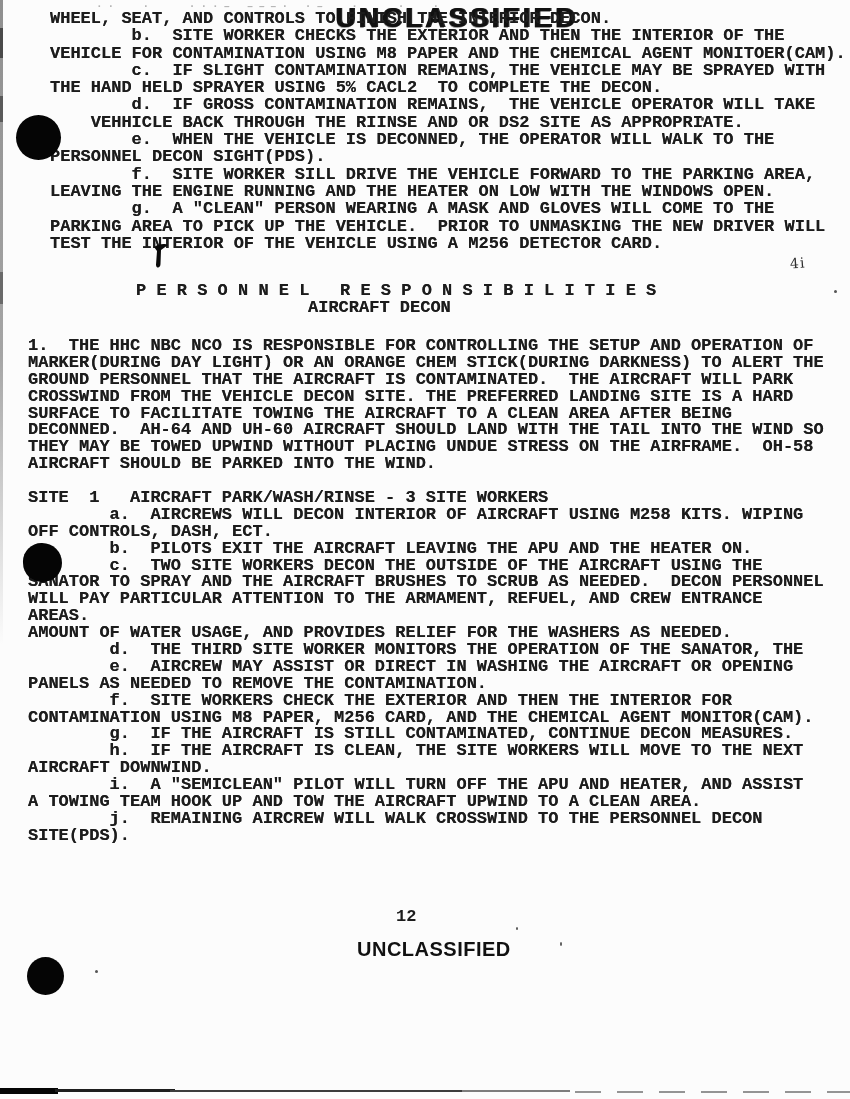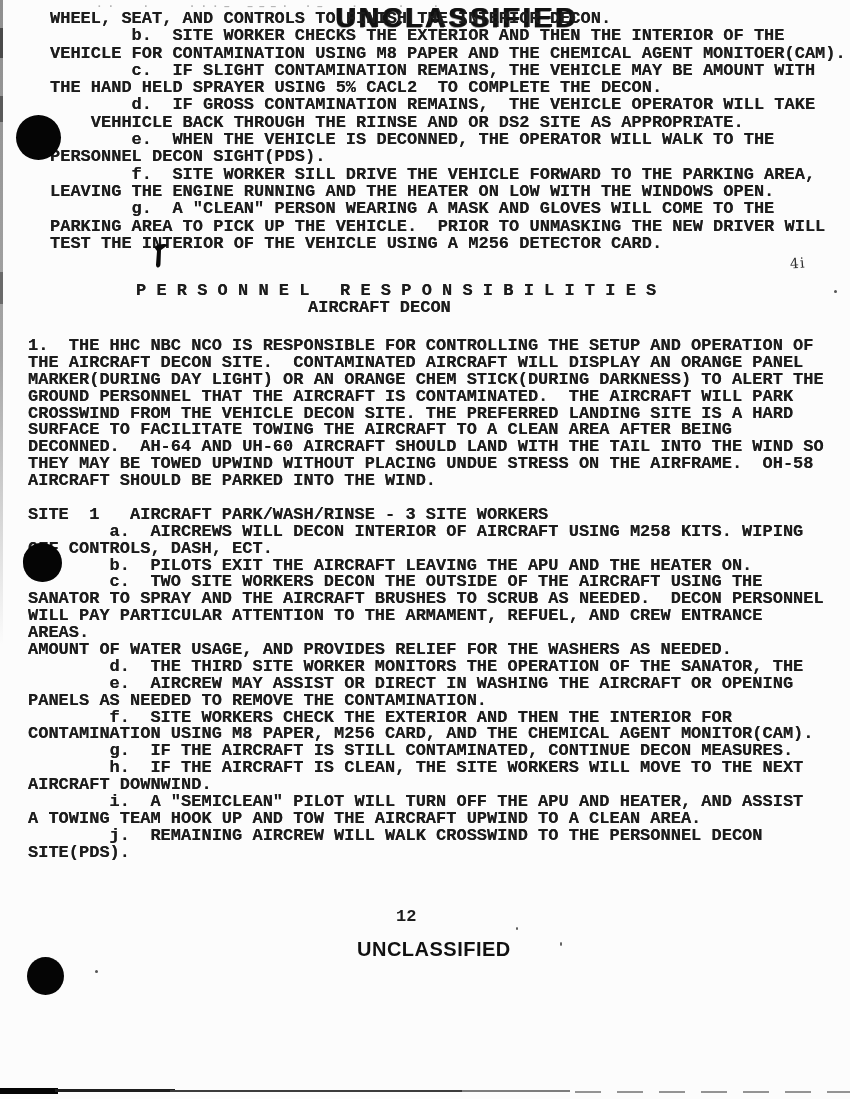--- a/index.html
+++ b/index.html
@@ -64,21 +64,21 @@
   <div class="edge-dash" style="top:96px;height:26px;background:#5a5a5a;"></div>
   <div class="edge-dash" style="top:272px;height:32px;background:#6a6a6a;"></div>
   <div class="top-marks">··  ·   ···– –––· ·–  ·   ·  ·</div>
 
   <div class="class-header">UNCLASSIFIED</div>
 
   <div class="tblock" style="left:36px;top:10px;margin-left:14px;--lh:17.3px;">
       <div class="tline">WHEEL, SEAT, AND CONTROLS TO FINISH THE INTERIOR DECON.</div>
       <div class="tline">        b.  SITE WORKER CHECKS THE EXTERIOR AND THEN THE INTERIOR OF THE</div>
       <div class="tline">VEHICLE FOR CONTAMINATION USING M8 PAPER AND THE CHEMICAL AGENT MONITOER(CAM).</div>
-      <div class="tline">        c.  IF SLIGHT CONTAMINATION REMAINS, THE VEHICLE MAY BE AMOUNT WITH</div>
+      <div class="tline">        c.  IF SLIGHT CONTAMINATION REMAINS, THE VEHICLE MAY BE SPRAYED WITH</div>
       <div class="tline">THE HAND HELD SPRAYER USING 5% CACL2  TO COMPLETE THE DECON.</div>
       <div class="tline">        d.  IF GROSS CONTAMINATION REMAINS,  THE VEHICLE OPERATOR WILL TAKE</div>
       <div class="tline">    VEHHICLE BACK THROUGH THE RIINSE AND OR DS2 SITE AS APPROPRIATE.</div>
       <div class="tline">        e.  WHEN THE VEHICLE IS DECONNED, THE OPERATOR WILL WALK TO THE</div>
       <div class="tline">PERSONNEL DECON SIGHT(PDS).</div>
       <div class="tline">        f.  SITE WORKER SILL DRIVE THE VEHICLE FORWARD TO THE PARKING AREA,</div>
       <div class="tline">LEAVING THE ENGINE RUNNING AND THE HEATER ON LOW WITH THE WINDOWS OPEN.</div>
       <div class="tline">        g.  A "CLEAN" PERSON WEARING A MASK AND GLOVES WILL COME TO THE</div>
       <div class="tline">PARKING AREA TO PICK UP THE VEHICLE.  PRIOR TO UNMASKING THE NEW DRIVER WILL</div>
       <div class="tline">TEST THE INTERIOR OF THE VEHICLE USING A M256 DETECTOR CARD.</div>
@@ -90,21 +90,20 @@
     </svg>
   </div>
 
   <div class="margin-note">4i</div>
 
   <div class="headline" style="left:136px;top:281px;text-align:right;">P E R S O N N E L   R E S P O N S I B I L I T I E S</div>
   <div class="headline" style="left:308px;top:298px;">AIRCRAFT DECON</div>
 
   <div class="tblock" style="left:28px;top:338px;--lh:16.9px;">
       <div class="tline">1.  THE HHC NBC NCO IS RESPONSIBLE FOR CONTROLLING THE SETUP AND OPERATION OF</div>
-      <div class="tline">THE AIRCRAFT DECON SITE.  CONTAMINATED AIRCRAFT WILL DISPLAY AN ORANGE PANEL</div>
       <div class="tline">MARKER(DURING DAY LIGHT) OR AN ORANGE CHEM STICK(DURING DARKNESS) TO ALERT THE</div>
       <div class="tline">GROUND PERSONNEL THAT THE AIRCRAFT IS CONTAMINATED.  THE AIRCRAFT WILL PARK</div>
       <div class="tline">CROSSWIND FROM THE VEHICLE DECON SITE. THE PREFERRED LANDING SITE IS A HARD</div>
       <div class="tline">SURFACE TO FACILITATE TOWING THE AIRCRAFT TO A CLEAN AREA AFTER BEING</div>
       <div class="tline">DECONNED.  AH-64 AND UH-60 AIRCRAFT SHOULD LAND WITH THE TAIL INTO THE WIND SO</div>
       <div class="tline">THEY MAY BE TOWED UPWIND WITHOUT PLACING UNDUE STRESS ON THE AIRFRAME.  OH-58</div>
       <div class="tline">AIRCRAFT SHOULD BE PARKED INTO THE WIND.</div>
       <div class="tline"></div>
       <div class="tline">SITE  1   AIRCRAFT PARK/WASH/RINSE - 3 SITE WORKERS</div>
       <div class="tline">        a.  AIRCREWS WILL DECON INTERIOR OF AIRCRAFT USING M258 KITS. WIPING</div>

